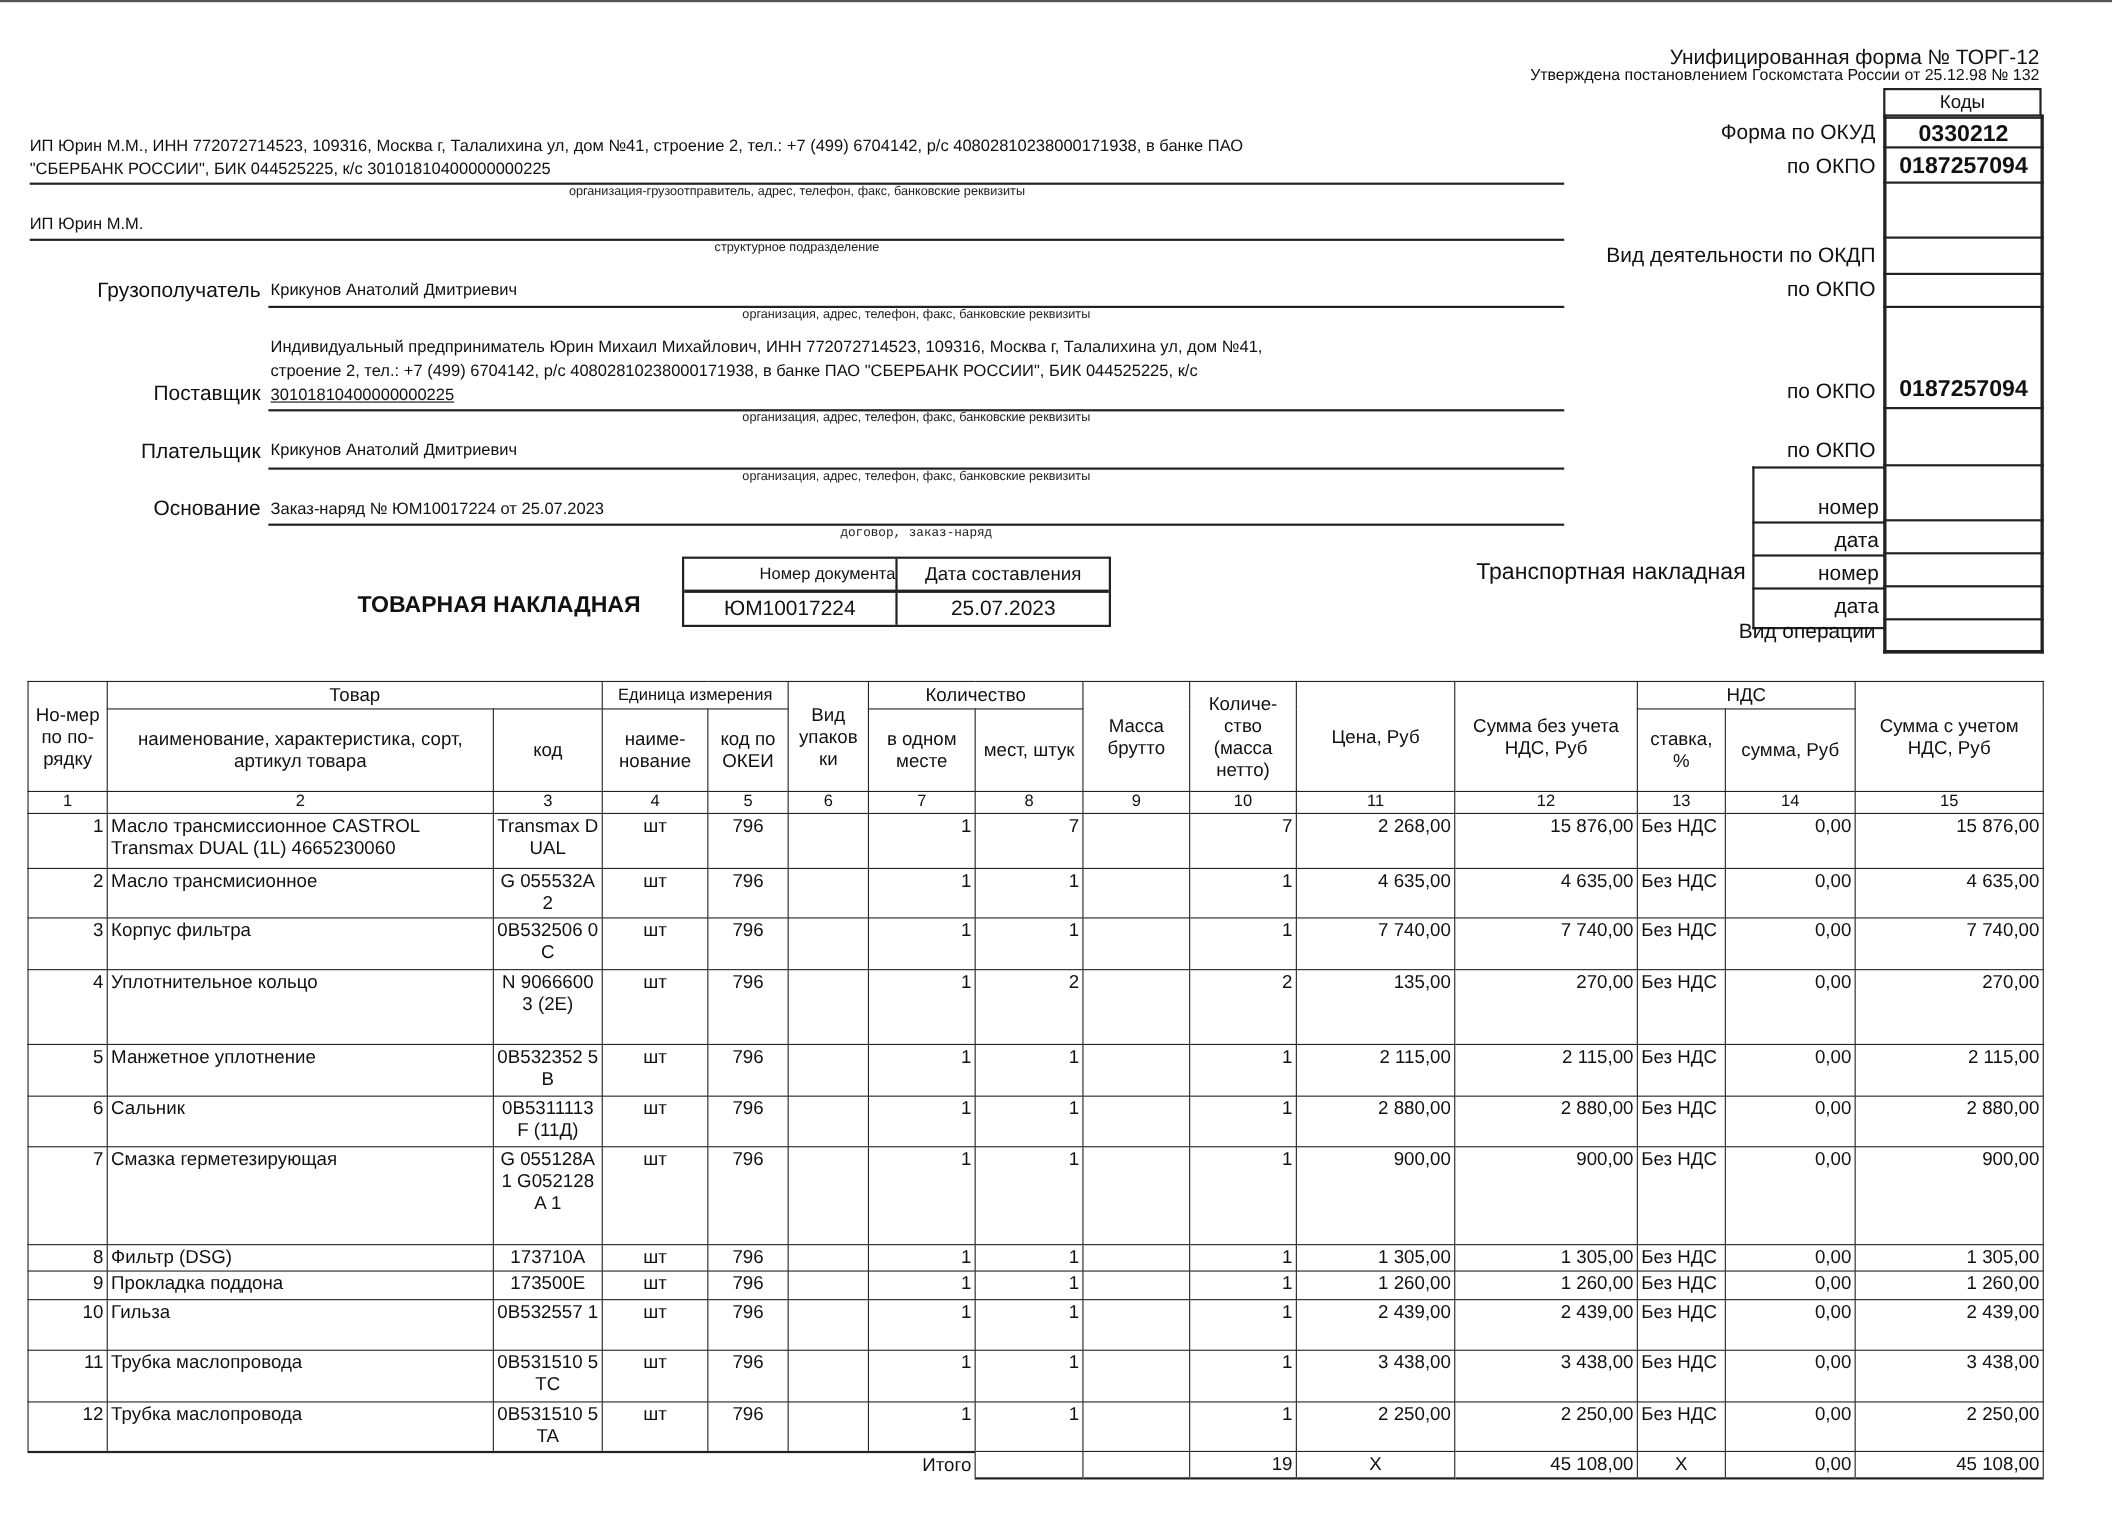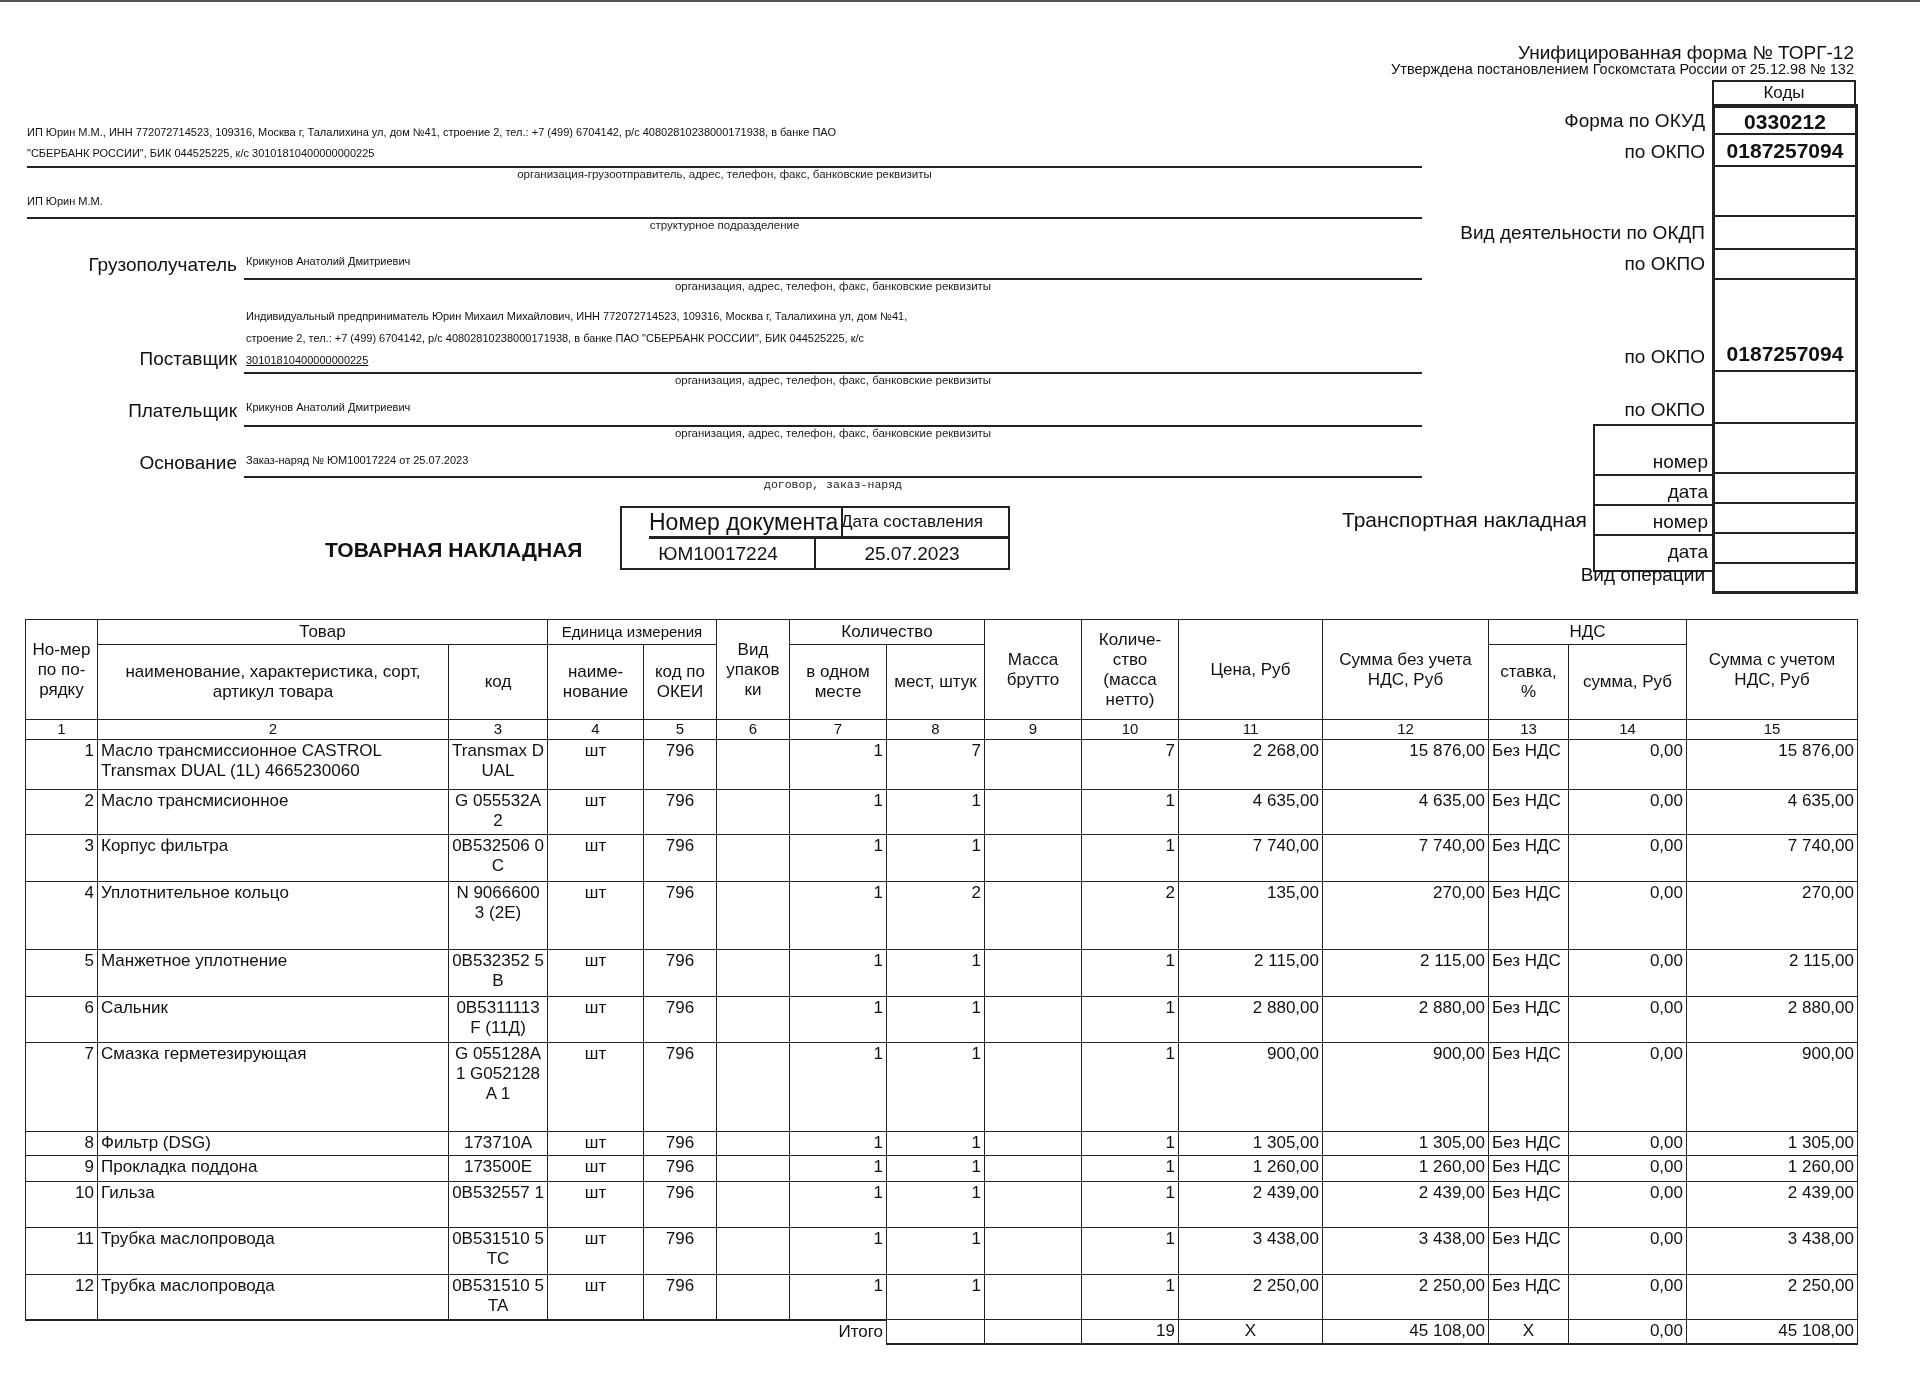--- a/index.html
+++ b/index.html
@@ -1,21 +1,21 @@
 <!DOCTYPE html>
 <html><head>
 <meta charset="utf-8">
 <style>
   html,body{margin:0;padding:0;background:#fff;}
   body{width:1920px;height:1395px;position:relative;overflow:hidden;font-family:"Liberation Sans",sans-serif;color:#111;}
   .abs{position:absolute;}
   .topline{left:0;top:0;width:1920px;height:2px;background:#555;}
   .rt{text-align:right;}
   .small{font-size:12px;}
-  .f17{font-size:11px;}
+  .f17{font-size:15px;}
   .uline{position:absolute;height:0;border-top:2px solid #222;}
   .caption{position:absolute;font-size:11.5px;text-align:center;color:#222;}
   .codes{position:absolute;left:1712px;top:80px;width:146px;border:3px solid #222;border-top:none;box-sizing:border-box;}
   .codebox{position:absolute;left:1712px;width:146px;box-sizing:border-box;border-bottom:2px solid #222;font-weight:bold;font-size:21px;text-align:center;}
   .rlabel{position:absolute;text-align:right;font-size:19px;}
   .tbox{position:absolute;border:2px solid #222;box-sizing:border-box;}
   table.grid{position:absolute;left:25px;top:619px;border-collapse:collapse;table-layout:fixed;font-size:17px;}
   table.grid td{border:1.5px solid #222;padding:1px 3px;vertical-align:top;line-height:20px;overflow:hidden;}
   table.grid td.hd{text-align:center;vertical-align:middle;line-height:20px;}
   table.grid td.num{text-align:center;font-size:15px;padding:0;line-height:18px;}
@@ -90,21 +90,21 @@
 <div class="uline" style="left:244px;top:425px;width:1178px;"></div>
 <div class="caption" style="left:244px;top:427px;width:1178px;">организация, адрес, телефон, факс,  банковские реквизиты</div>
 
 <div class="rlabel" style="right:1683px;top:452px;">Основание</div>
 <div class="abs f17" style="left:246px;top:454px;">Заказ-наряд № ЮМ10017224 от 25.07.2023</div>
 <div class="uline" style="left:244px;top:476px;width:1178px;"></div>
 <div class="caption" style="left:244px;top:478px;width:1178px;font-family:Liberation Mono, monospace;">договор, заказ-наряд</div>
 
 <div class="abs" style="left:325px;top:538px;font-size:21px;font-weight:bold;">ТОВАРНАЯ НАКЛАДНАЯ</div>
 <div class="tbox" style="left:620px;top:506px;width:390px;height:64px;">
-  <div class="abs" style="left:0;top:0;width:192px;height:28px;border-right:2px solid #222;border-bottom:3px solid #222;text-align:left;font-size:23px;line-height:28px;margin-left:27px;">Номер документа</div>
+  <div class="abs" style="left:0;top:0;width:192px;height:28px;border-right:2px solid #222;border-bottom:3px solid #222;text-align:right;font-size:15px;line-height:28px;">Номер документа</div>
   <div class="abs" style="left:194px;top:0;width:192px;height:28px;border-bottom:3px solid #222;text-align:center;font-size:17px;line-height:28px;">Дата составления</div>
   <div class="abs" style="left:0;top:31px;width:192px;height:29px;border-right:2px solid #222;text-align:center;font-size:19px;line-height:29px;">ЮМ10017224</div>
   <div class="abs" style="left:194px;top:31px;width:192px;height:16px;text-align:center;font-size:19px;line-height:29px;">25.07.2023</div>
 </div>
 
 <table class="grid" id="goods-table">
   <colgroup>
     <col style="width:72px">
       <col style="width:351px">
       <col style="width:99px">

